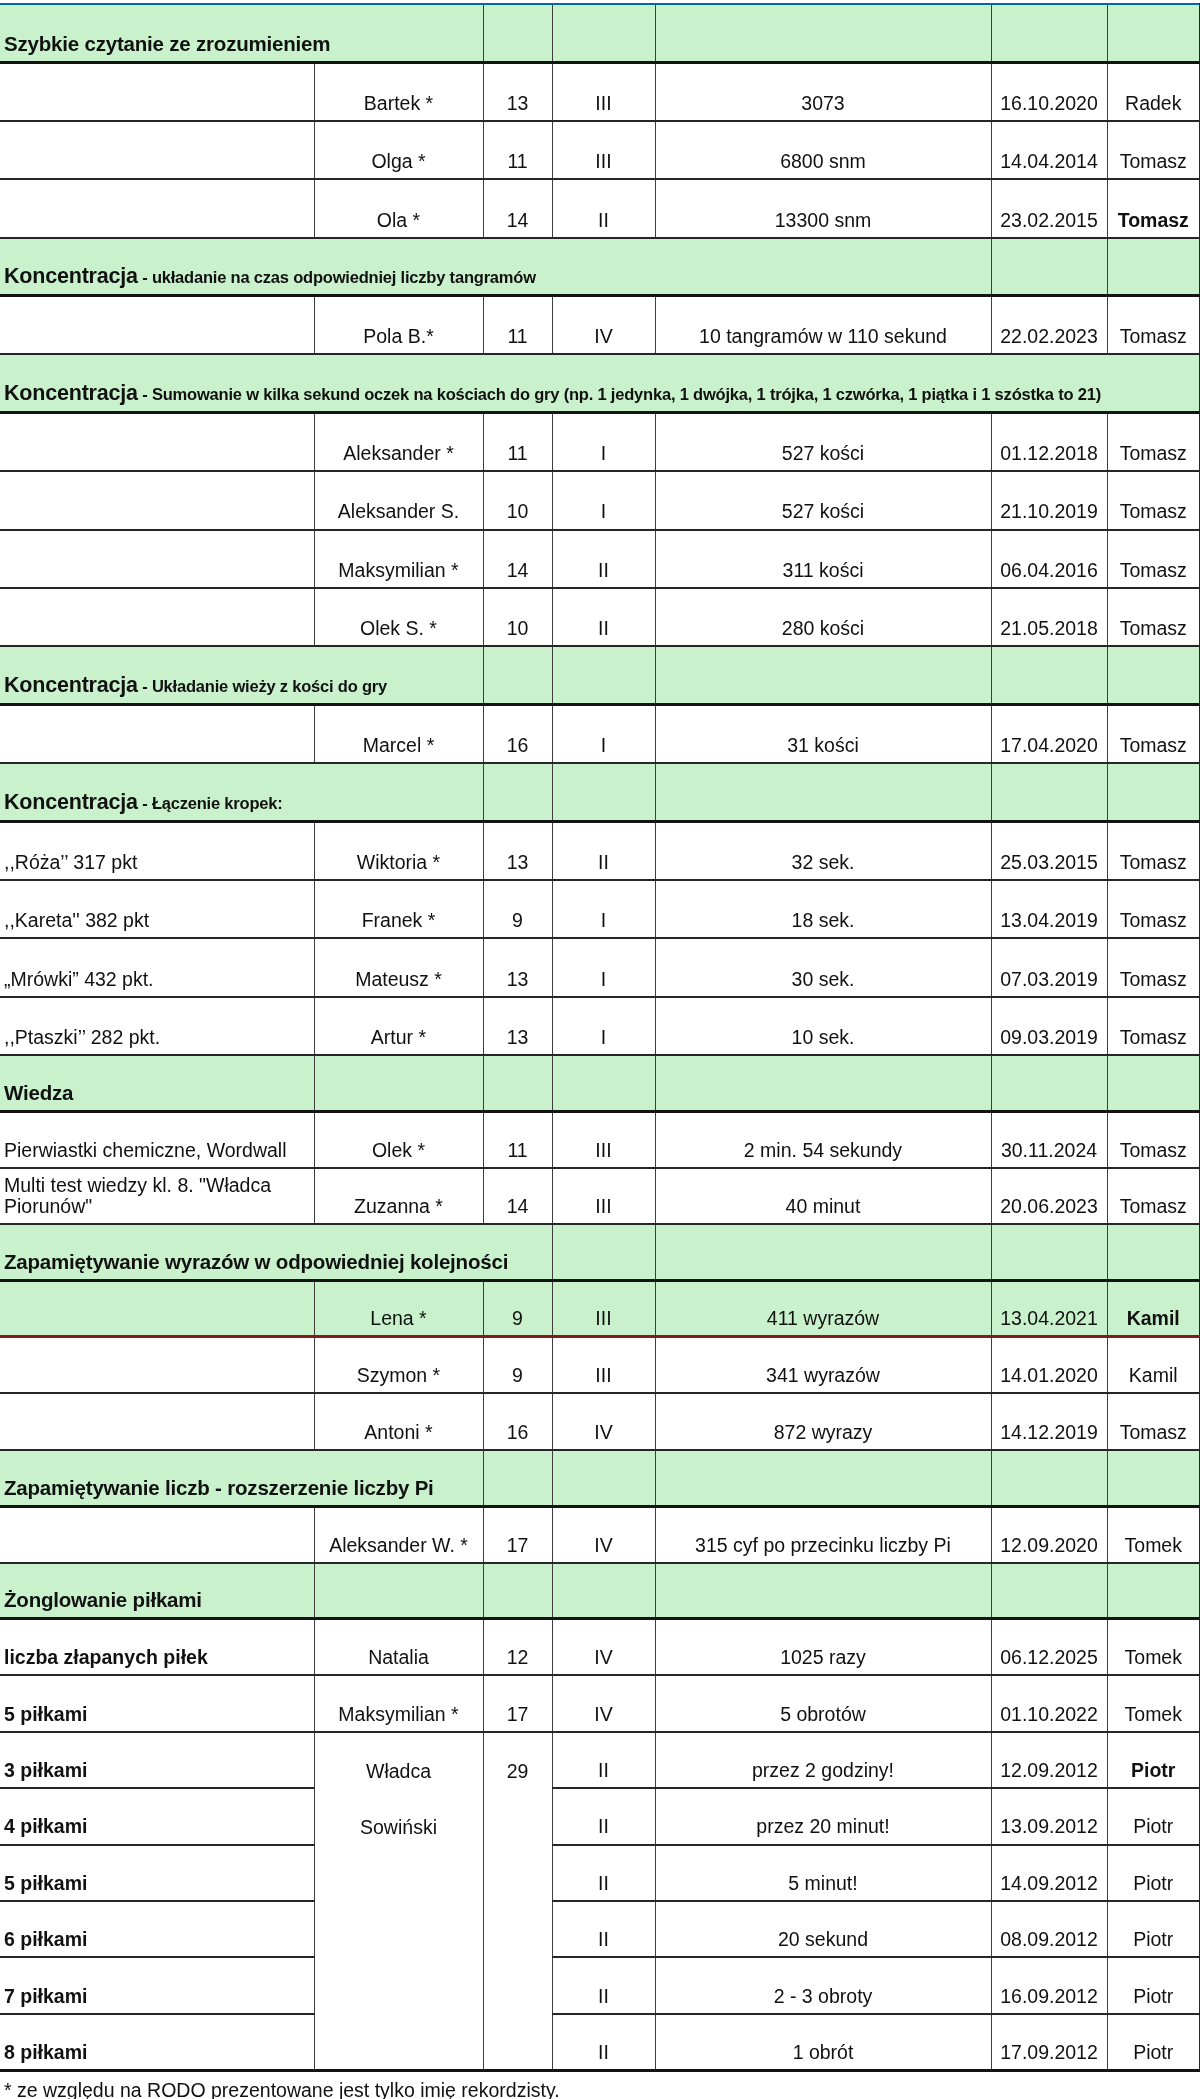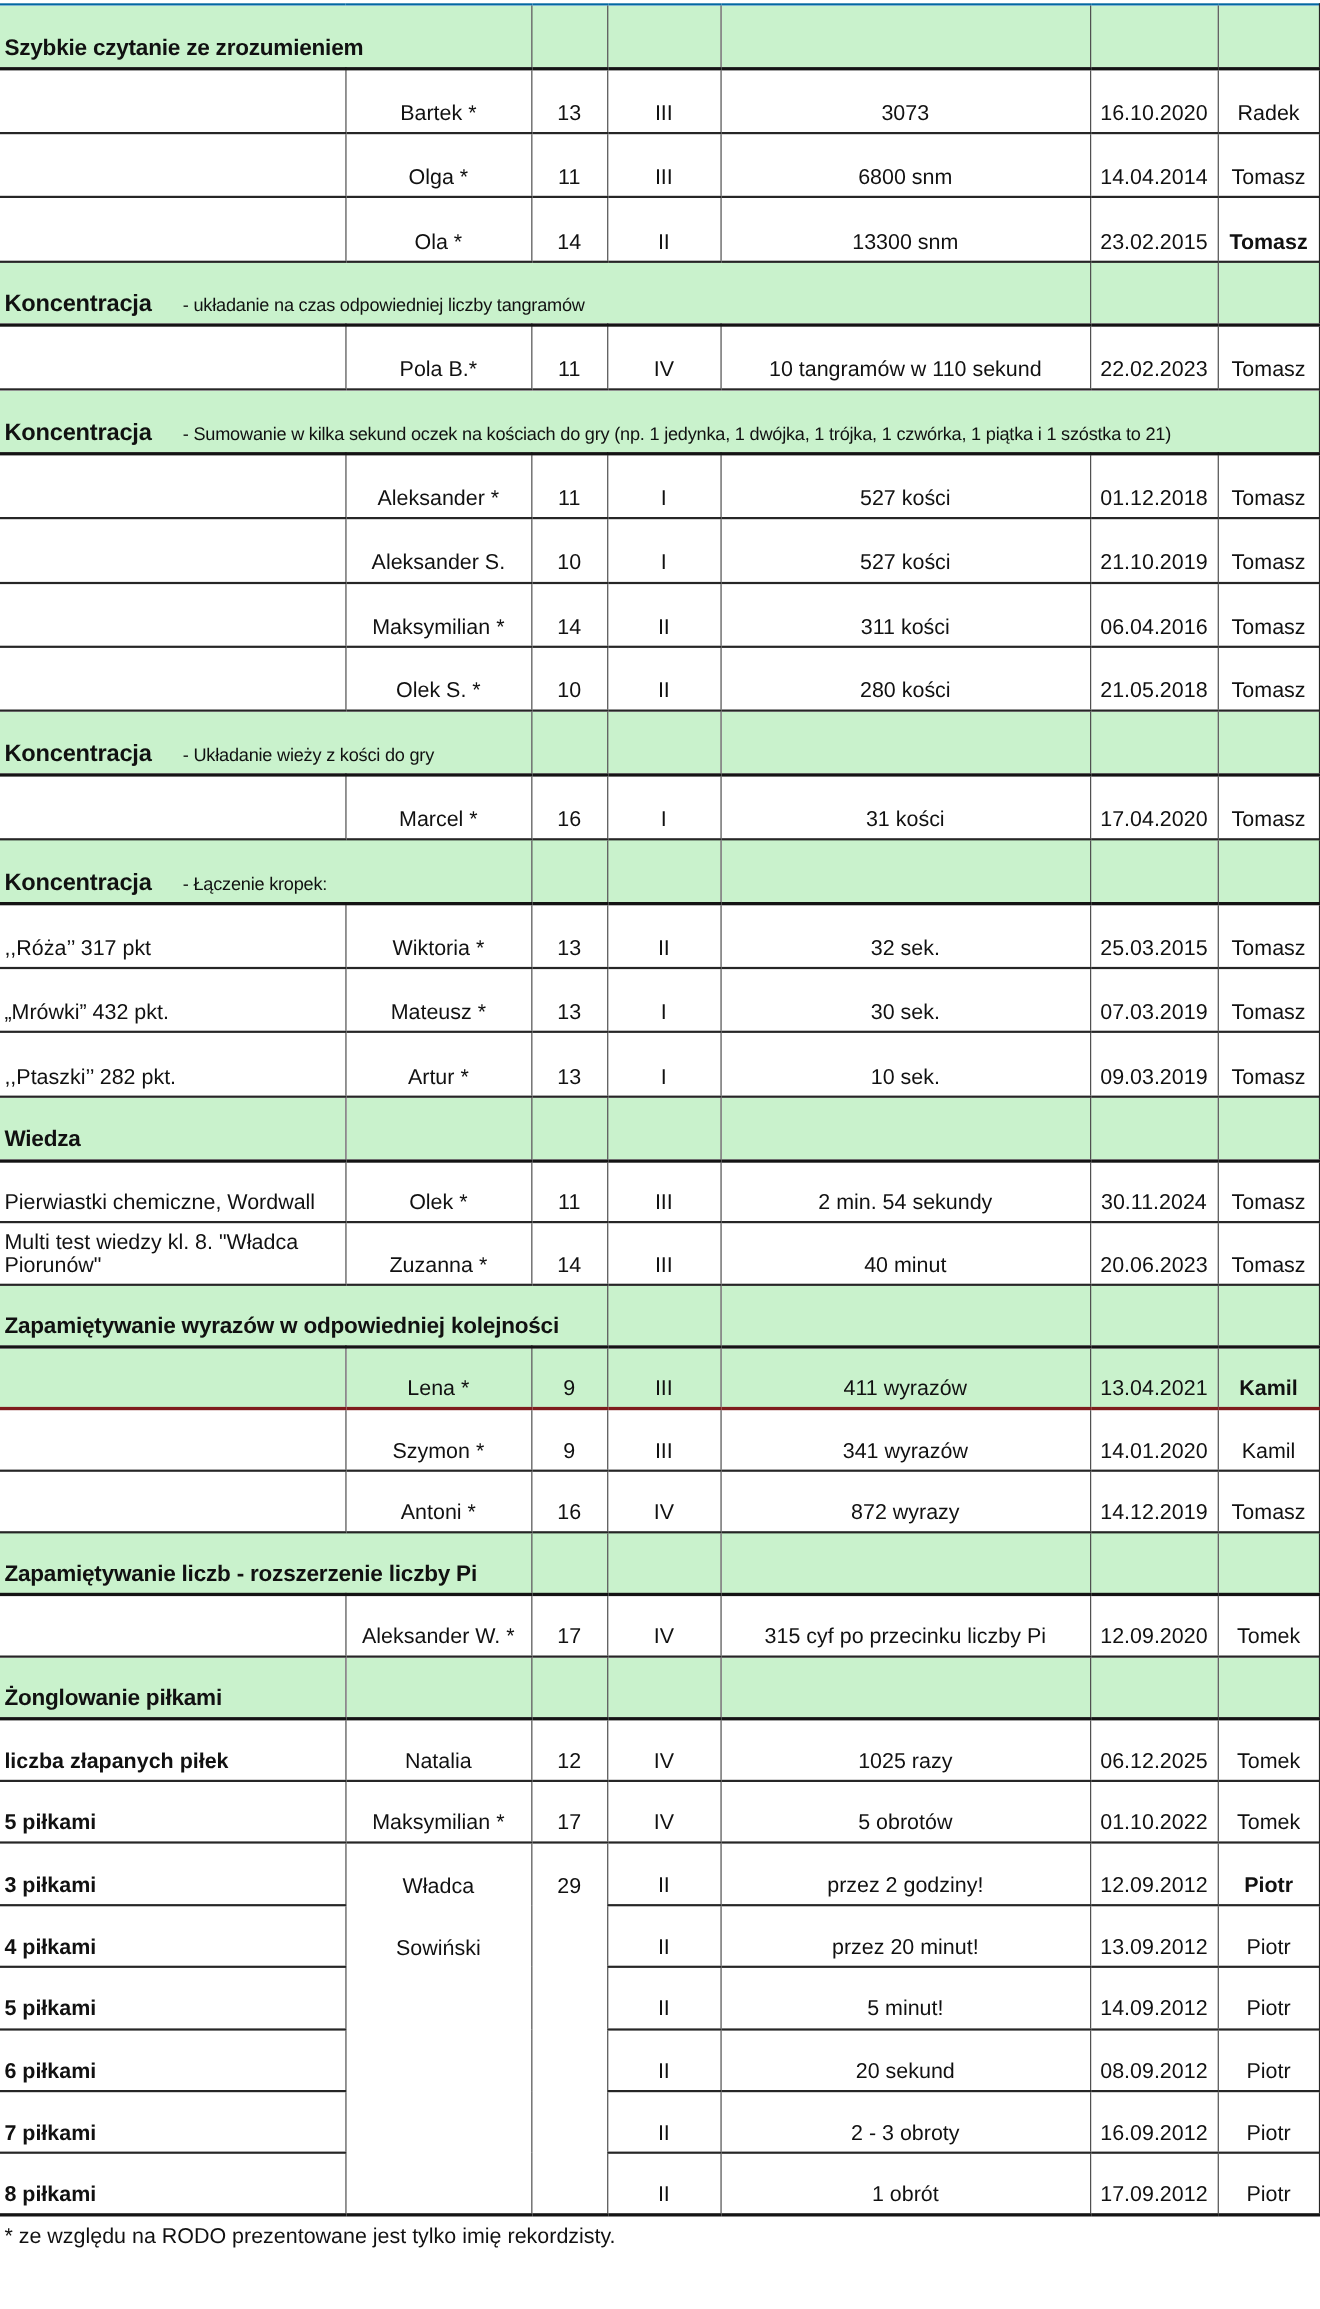--- a/index.html
+++ b/index.html
@@ -29,21 +29,21 @@
   tr:last-child  td { border-bottom:3px solid #141414; }
 
   td.cat { text-align:left; padding-left:4px; white-space:pre-line; }
   .bold  { font-weight:bold; }
 
   .section-row td.ghead {
     background:var(--green); border-top:2px solid #0369a1; border-bottom:3px solid #141414;
   }
   .section-row td.cat { font-weight:bold; font-size:20.5px; letter-spacing:-0.2px; }
   .gh-big   { font-size:21.5px; font-weight:bold; }
-  .gh-small { font-size:16.5px; font-weight:normal;padding-left:24px; }
+  .gh-small { font-size:16.5px; font-weight:bold; }
 
   .green-row td { background:var(--green); border-bottom:3px solid #7f1d1d; }
 
   
   td.nbb { border-bottom-width:0; }
   td.nbt { border-top-width:0; }
 
   .footnote { margin:7px 0 0 4px; font-size:19.5px; color:#111; }
 </style>
 </head>
@@ -177,20 +177,29 @@
         <tr class="record-row">
           <td class="cat">,,Róża’’ 317 pkt</td>
           <td>Wiktoria *</td>
           <td>13</td>
           <td>II</td>
           <td>32 sek.</td>
           <td>25.03.2015</td>
           <td>Tomasz</td>
         </tr>
         <tr class="record-row">
+          <td class="cat">,,Kareta'' 382 pkt</td>
+          <td>Franek *</td>
+          <td>9</td>
+          <td>I</td>
+          <td>18 sek.</td>
+          <td>13.04.2019</td>
+          <td>Tomasz</td>
+        </tr>
+        <tr class="record-row">
           <td class="cat">„Mrówki” 432 pkt.</td>
           <td>Mateusz *</td>
           <td>13</td>
           <td>I</td>
           <td>30 sek.</td>
           <td>07.03.2019</td>
           <td>Tomasz</td>
         </tr>
         <tr class="record-row">
           <td class="cat">,,Ptaszki’’ 282 pkt.</td>

